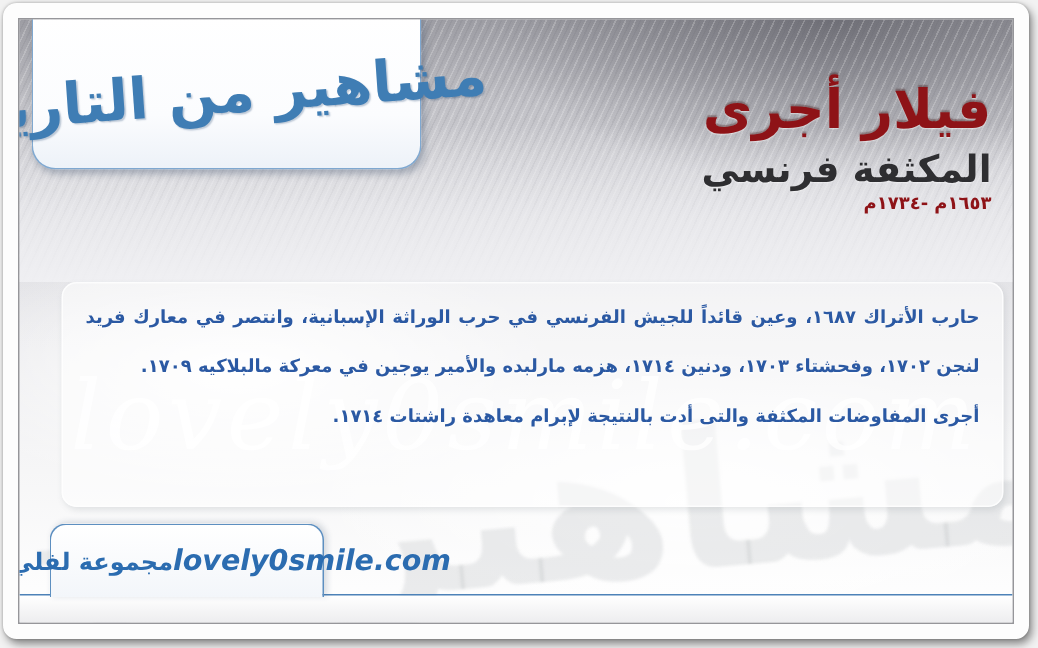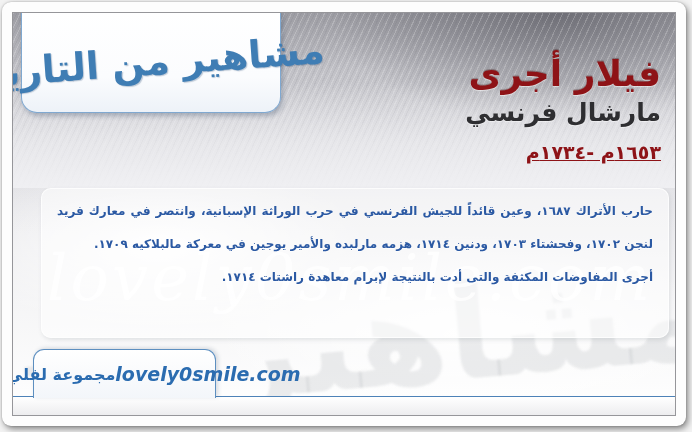--- a/index.html
+++ b/index.html
@@ -92,25 +92,24 @@
     white-space: nowrap;
   }
   .subtitle {
     margin-top: 3px;
     font-size: 25px; font-weight: bold; line-height: 30px;
     color: #2e2e31;
     text-shadow: 0 1px 1px rgba(255,255,255,0.5);
     white-space: nowrap;
   }
   .dates {
-    margin-top: 13px;
-    font-size: 19px; font-weight: bold;
+    margin-top: 0;
+    font-size: 12px; font-weight: bold;
     color: var(--title-red, #8e1317);
     white-space: nowrap;
-    text-decoration: underline;
   }
 
   
   .content-box {
     position: absolute; left: 28px; top: 175px;
     width: 628px; height: 150px;
     z-index: 1;
     background: rgba(255,255,255,0.55);
     border-radius: 10px;
     box-shadow: inset 0 0 0 1px rgba(255,255,255,0.75), 1px 2px 4px rgba(90,100,110,0.15);
@@ -179,21 +178,21 @@
       <div class="brushed"></div>
 
       <div class="bg-callig">مشاهير من التاريخ</div>
 
       <div class="logo-box">
         <div class="logo-text">مشاهير من التاريخ</div>
       </div>
 
       <div class="header">
         <div class="title">فيلار أجرى</div>
-        <div class="subtitle">مارشال فرنسي</div>
+        <div class="subtitle">المكثفة فرنسي</div>
         <div class="dates">١٦٥٣م -١٧٣٤م</div>
       </div>
 
       <div class="content-box"></div>
 
       <div class="watermark">lovely0smile.com</div>
 
       <div class="content-text">
         <p>حارب الأتراك ١٦٨٧، وعين قائداً للجيش الفرنسي في حرب الوراثة الإسبانية، وانتصر في معارك فريد لنجن ١٧٠٢، وفحشتاء ١٧٠٣، ودنين ١٧١٤، هزمه مارلبده والأمير يوجين في معركة مالبلاكيه ١٧٠٩.</p>
         <p>أجرى المفاوضات المكثفة والتى أدت بالنتيجة لإبرام معاهدة راشتات ١٧١٤.</p>

